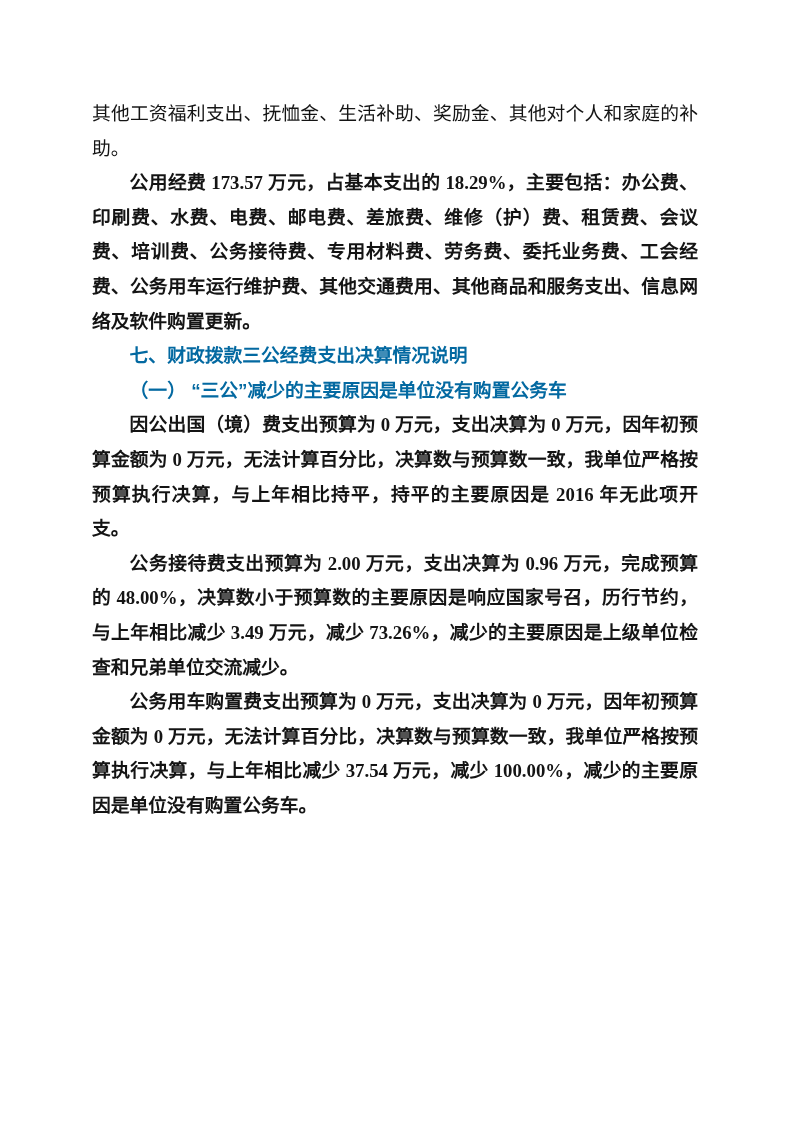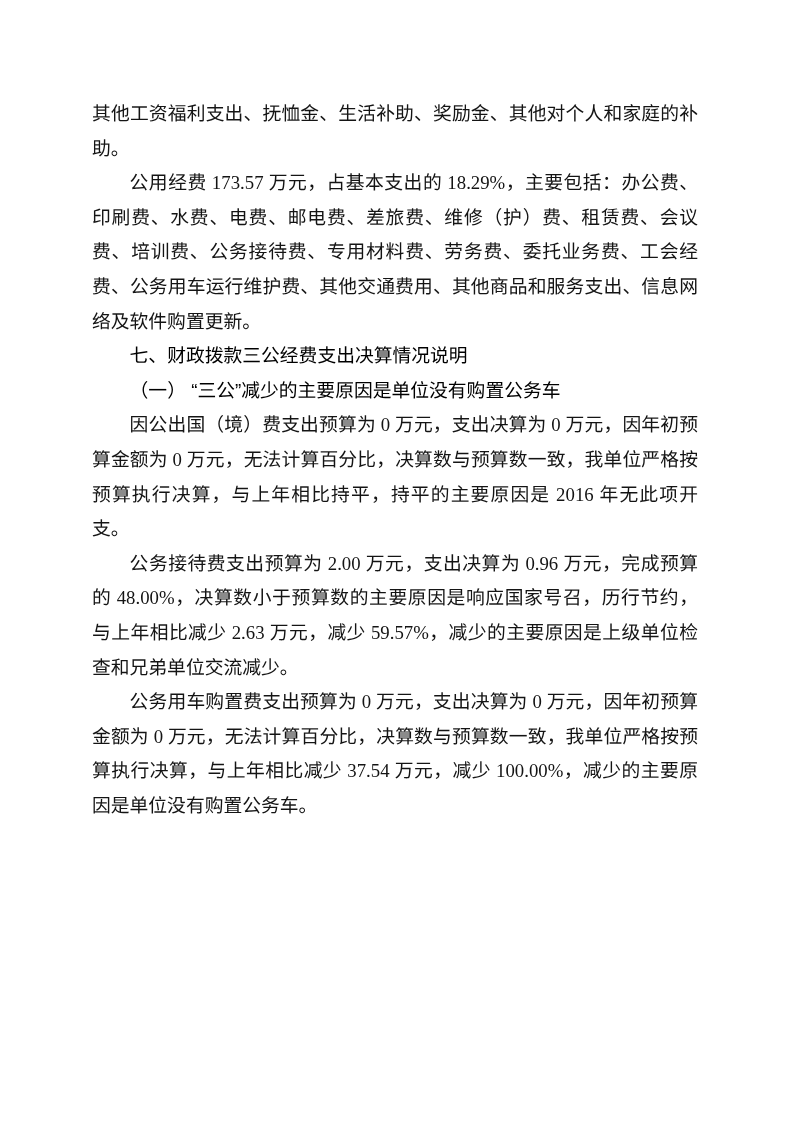--- a/index.html
+++ b/index.html
@@ -24,42 +24,43 @@
     color: #141414;
     text-align: justify;
     text-justify: inter-ideograph;
   }
   .para {
     margin: 0;
     padding: 0;
   }
   .indent {
     text-indent: 2em;
+    font-weight: bold;
   }
   .heading {
     font-family: "Liberation Sans", "DejaVu Sans", sans-serif;
-    font-weight: 400;
-    color: #000000;
+    font-weight: 700;
+    color: #0369a1;
   }
 </style>
 </head>
 <body>
 
 <main class="page">
   <div class="doc-body">
 
     <p class="para">其他工资福利支出、抚恤金、生活补助、奖励金、其他对个人和家庭的补助。</p>
 
     <p class="para indent">公用经费 173.57 万元，占基本支出的 18.29%，主要包括：办公费、印刷费、水费、电费、邮电费、差旅费、维修（护）费、租赁费、会议费、培训费、公务接待费、专用材料费、劳务费、委托业务费、工会经费、公务用车运行维护费、其他交通费用、其他商品和服务支出、信息网络及软件购置更新。</p>
 
     <p class="para indent heading">七、财政拨款三公经费支出决算情况说明</p>
 
     <p class="para indent heading">（一） “三公”减少的主要原因是单位没有购置公务车</p>
 
 
     <p class="para indent">因公出国（境）费支出预算为 0 万元，支出决算为 0 万元，因年初预算金额为 0 万元，无法计算百分比，决算数与预算数一致，我单位严格按预算执行决算，与上年相比持平，持平的主要原因是 2016 年无此项开支。</p>
 
-    <p class="para indent">公务接待费支出预算为 2.00 万元，支出决算为 0.96 万元，完成预算的 48.00%，决算数小于预算数的主要原因是响应国家号召，历行节约，与上年相比减少 2.63 万元，减少 59.57%，减少的主要原因是上级单位检查和兄弟单位交流减少。</p>
+    <p class="para indent">公务接待费支出预算为 2.00 万元，支出决算为 0.96 万元，完成预算的 48.00%，决算数小于预算数的主要原因是响应国家号召，历行节约，与上年相比减少 3.49 万元，减少 73.26%，减少的主要原因是上级单位检查和兄弟单位交流减少。</p>
 
     <p class="para indent">公务用车购置费支出预算为 0 万元，支出决算为 0 万元，因年初预算金额为 0 万元，无法计算百分比，决算数与预算数一致，我单位严格按预算执行决算，与上年相比减少 37.54 万元，减少 100.00%，减少的主要原因是单位没有购置公务车。</p>
 
   </div>
 </main>
 
 </body></html>

